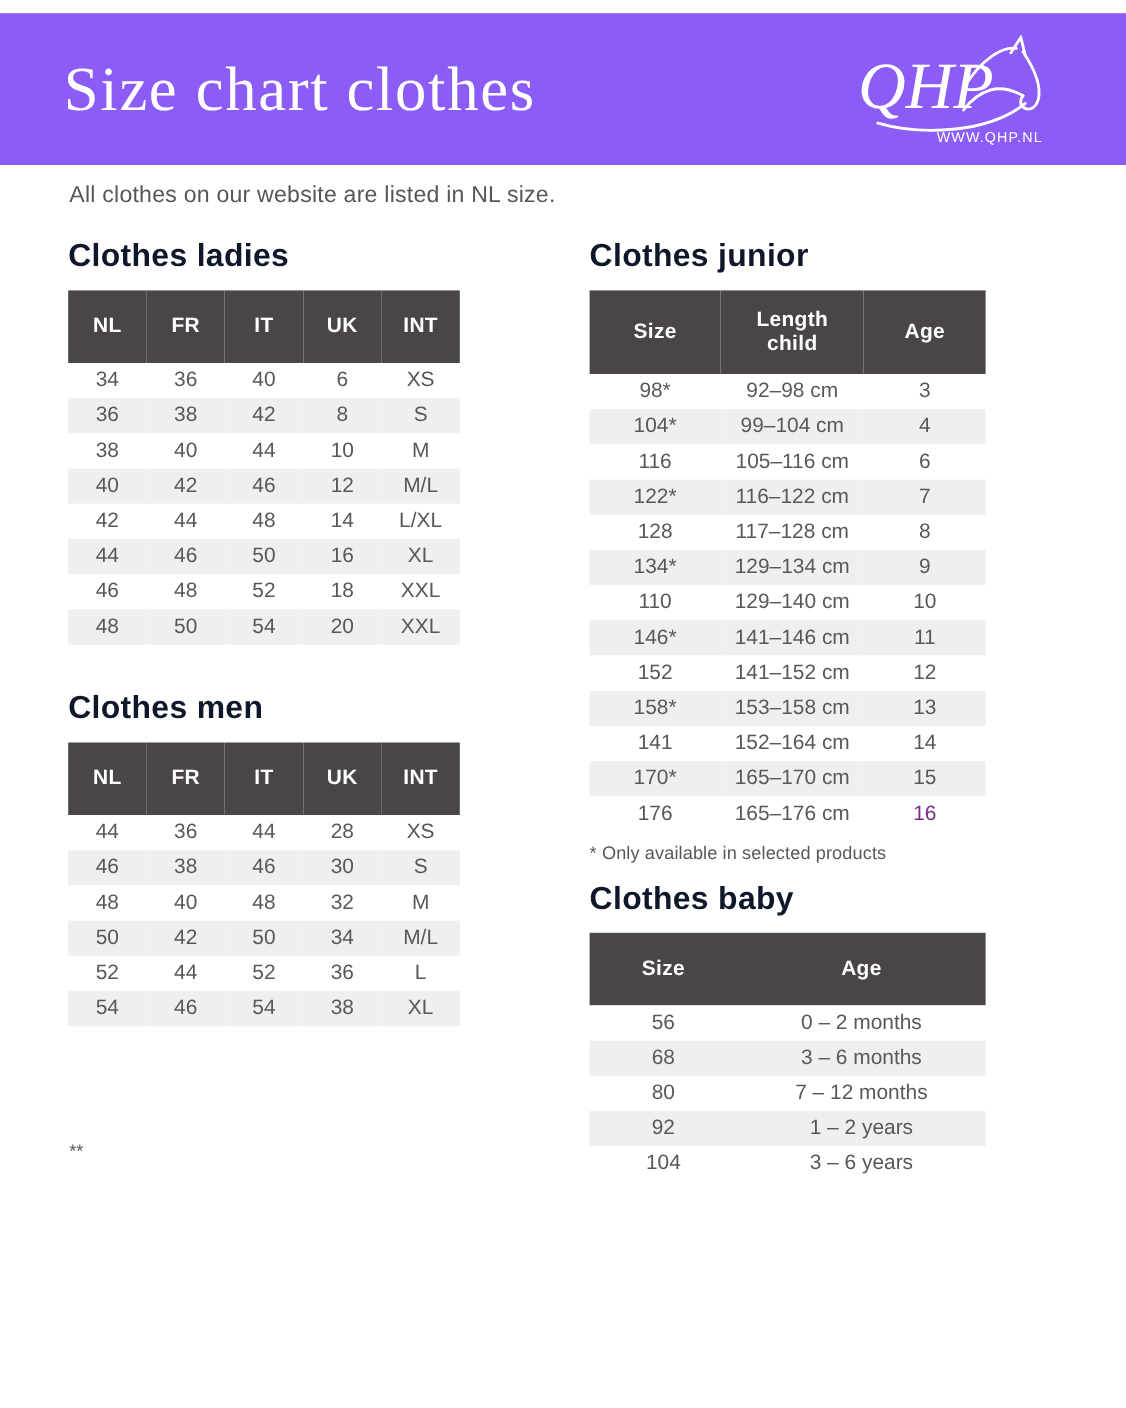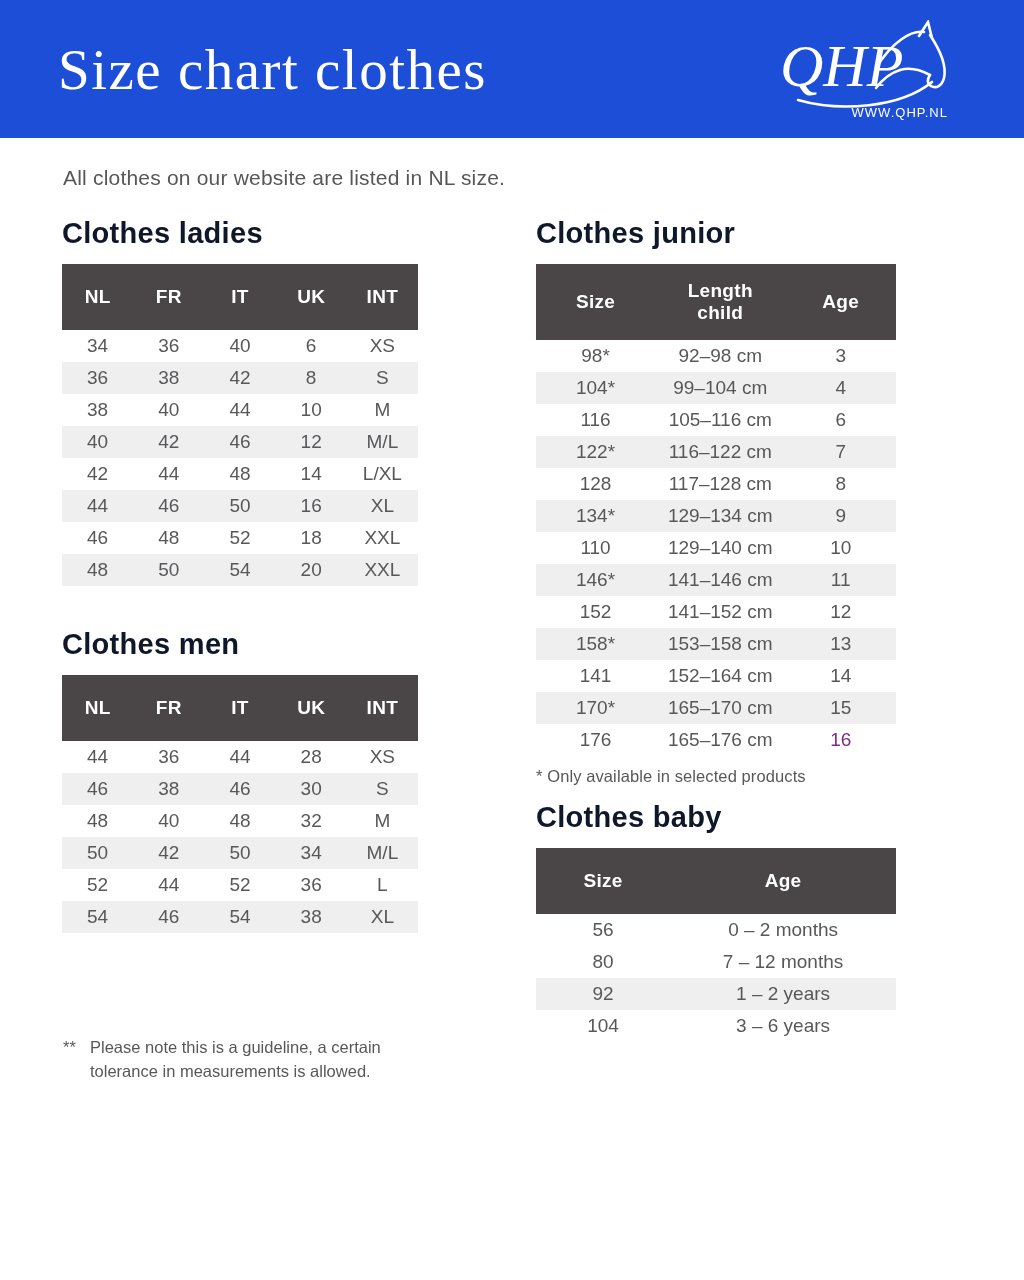--- a/index.html
+++ b/index.html
@@ -2,22 +2,22 @@
 <html><head>
 <meta charset="utf-8">
 <style>
   html, body { margin:0; padding:0; }
   body {
     width:1024px; height:1280px; background:#ffffff; position:relative;
     font-family:"Liberation Sans", sans-serif; overflow:hidden;
   }
   
   .topbar {
-    position:absolute; top:0; left:0; width:1024px; height:138px;
-    background:#1d4ed8; display:flex; align-items:center;
+    position:absolute; top:12px; left:0; width:1024px; height:138px;
+    background:#8b5cf6; display:flex; align-items:center;
     justify-content:space-between; box-sizing:border-box; padding:0 64px 0 58px;
   }
   .page-title {
     font-family:"Liberation Serif", serif; font-weight:400; margin:0;
     color:#ffffff; font-size:57px; letter-spacing:1.5px;
   }
   .logo { width:180px; height:102px; margin-top:4px; }
   
   .intro {
     position:absolute; top:166px; left:63px; margin:0;
@@ -208,21 +208,20 @@
           <td>46</td>
           <td>54</td>
           <td>38</td>
           <td>XL</td>
         </tr>
       </tbody>
     </table>
 
   <p class="footnote-tolerance">
     <span class="marker">**</span>
-    <span><span>Please note this is a guideline, a certain</span><br><span>tolerance in measurements is allowed.</span></span>
   </p>
 </div>
 
 <div class="col col-right">
   <h2 class="section-heading">Clothes junior</h2>
   <table class="t-junior">
       <thead>
         <tr>
           <th>Size</th>
           <th>Length child</th>
@@ -305,20 +304,24 @@
         <tr>
           <th>Size</th>
           <th>Age</th>
         </tr>
       </thead>
       <tbody>
         <tr>
           <td>56</td>
           <td>0 – 2 months</td>
         </tr>
+        <tr class="alt">
+          <td>68</td>
+          <td>3 – 6 months</td>
+        </tr>
         <tr>
           <td>80</td>
           <td>7 – 12 months</td>
         </tr>
         <tr class="alt">
           <td>92</td>
           <td>1 – 2 years</td>
         </tr>
         <tr>
           <td>104</td>

